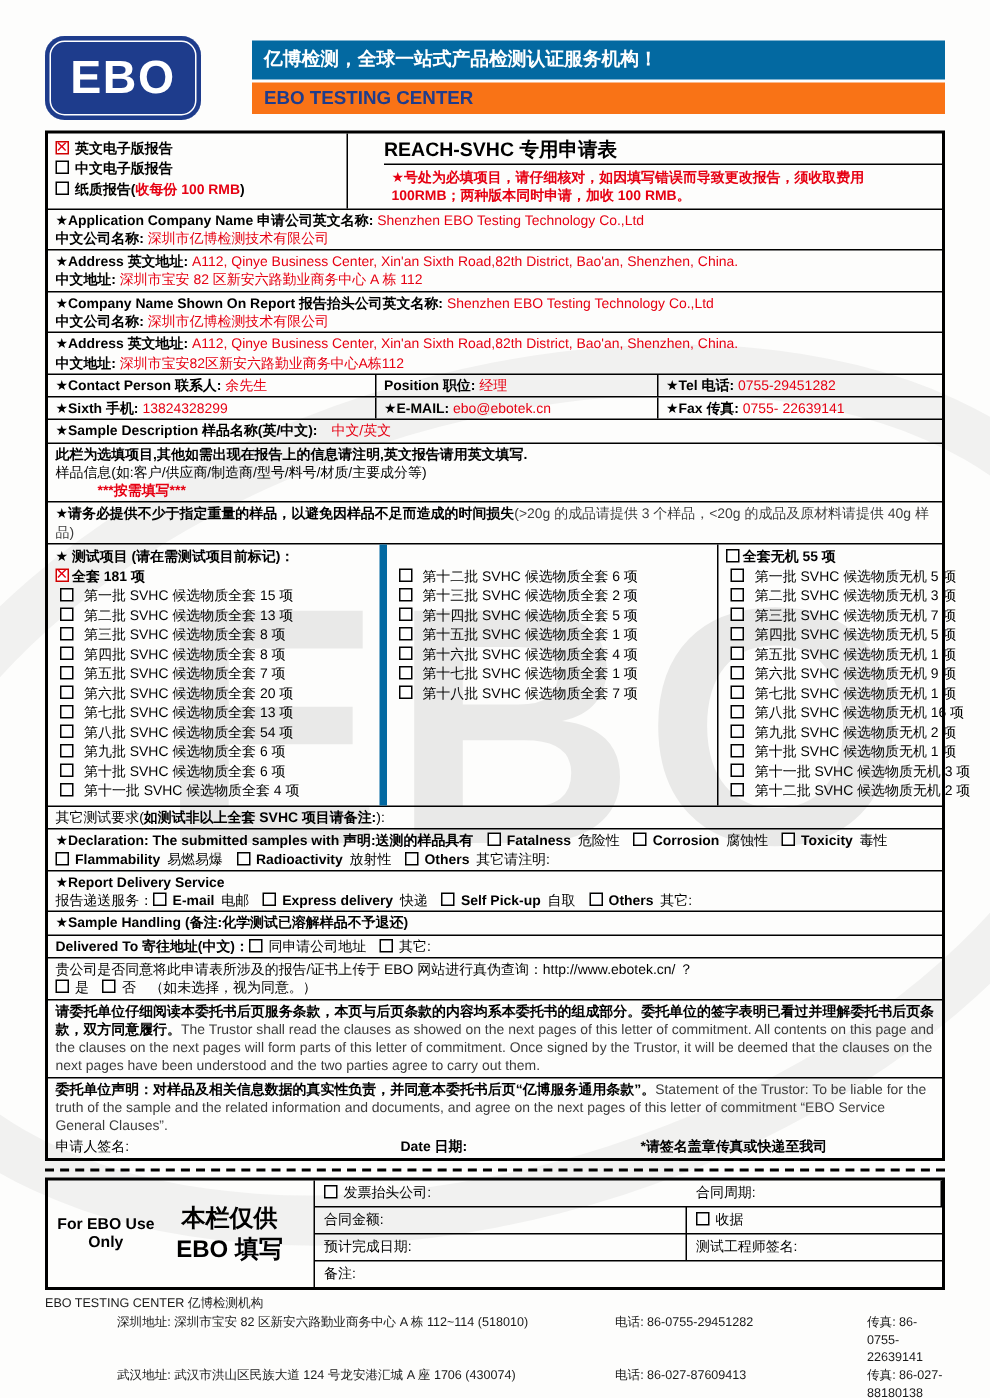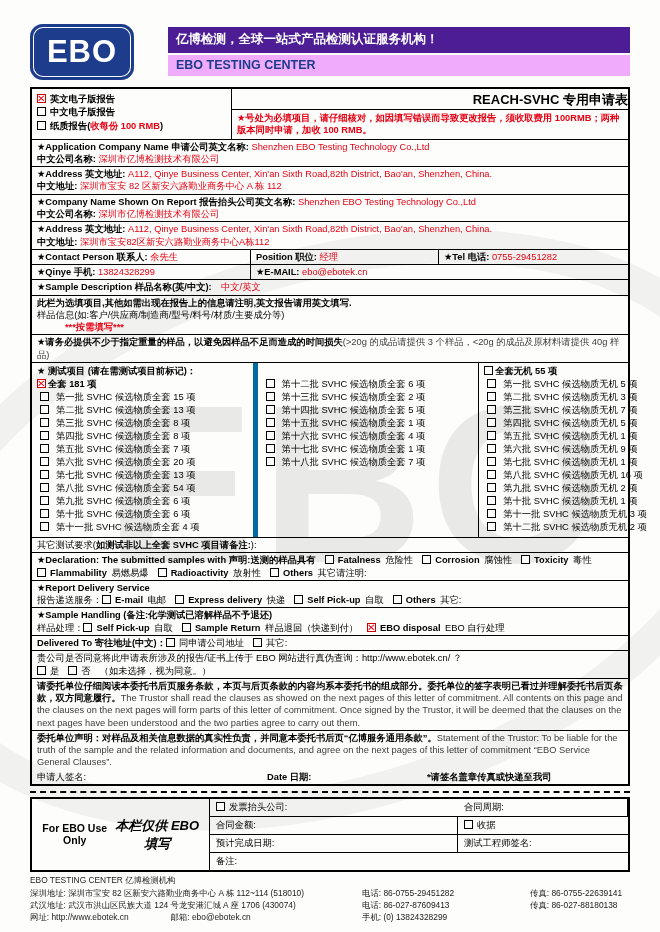--- a/index.html
+++ b/index.html
@@ -16,46 +16,46 @@
             transform:rotate(-18deg); }
 
   .content { position:absolute; left:30px; top:24px; width:600px; z-index:1; }
 
   
   .hdr { display:flex; margin-bottom:7px; }
   .logo { width:104px; height:56px; background:#1e3c8c; border-radius:13px;
           display:flex; align-items:center; justify-content:center; box-shadow:inset 0 0 0 3px #1e3c8c, inset 0 0 0 4px #ffffff; }
   .logo span { color:#fff; font-size:31px; font-weight:bold; letter-spacing:1px; }
   .banners { flex:1; margin-left:34px; padding-top:3px; }
-  .banner  { background:#4c1d95; color:#fff; font-weight:bold; font-size:12.5px; padding:4px 8px 5px; }
-  .subbanner { background:#f0abfc; color:#1e3c8c; font-weight:bold; font-size:12.5px; padding:3px 8px 4px; margin-top:2px; }
+  .banner  { background:#0369a1; color:#fff; font-weight:bold; font-size:12.5px; padding:4px 8px 5px; }
+  .subbanner { background:#f97316; color:#1e3c8c; font-weight:bold; font-size:12.5px; padding:3px 8px 4px; margin-top:2px; }
 
   
   .ftable { border:2px solid #000; font-size:9.3px; line-height:1.32; background:transparent; }
   .frow { border-top:1px solid #000; padding:1px 5px; }
-  .frow:first-child { border-top:none; }
+  .frow:first-child { border-top:none;gap:24px; }
   .fcell { padding:1px 5px; }
   .bl { font-weight:bold; }
   .rv { color:#e60012; }
   .redb { color:#e60012; font-weight:bold; }
   .gray-en { color:#3c3c3c; }
 
   
   .cb { display:inline-block; width:9px; height:9px; border:1px solid #000; background:#fff;
         vertical-align:-1px; margin-right:4px; position:relative; flex:none; }
   .cb.checked { border-color:#cf0000; }
   .cb.checked::before { content:"✕"; position:absolute; left:-1px; top:-2px; font-size:10px;
         font-weight:bold; color:#e60012; line-height:11px; }
 
   
   .row-top { display:flex; padding:0; border-top:none; }
   .ropt-cell { width:200px; border-right:1px solid #000; padding:3px 5px; }
   .ropt { font-weight:bold; margin:1px 0; white-space:nowrap; }
   .title-cell { flex:1; display:flex; flex-direction:column; }
-  .form-title { text-align:right; font-weight:bold; font-size:13px; padding:2px 0 1px; }
+  .form-title { text-align:left; font-weight:bold; font-size:13px; padding:2px 0 1px; }
   .form-note { border-top:1px solid #000; color:#e60012; font-weight:bold; padding:2px 5px; }
 
   
   .c3 { display:flex; padding:0; }
   .c3 .fcell { border-left:1px solid #000; }
   .c3 .fcell:first-child { border-left:none; }
   .cc1 { width:218px; } .cc2 { width:188px; } .cc3 { flex:1; }
 
   
   .tests { display:flex; padding:0;gap:48px; }
@@ -76,29 +76,29 @@
   .sign-a { width:230px; } .sign-b { width:160px; } .sign-c { flex:1; text-align:left; font-weight:bold; }
 
   .dashed { border-top:2px dashed #000; margin:5px 0 4px; }
 
   
   .etable { border:2px solid #000; display:grid; grid-template-columns:178px 248px 1fr; font-size:9.3px; }
   .ec { padding:2px 6px; border-top:1px solid #000; }
   .e-left { grid-row:1/5; border-top:none; border-right:1px solid #000; display:flex;
             align-items:center; justify-content:space-between; text-align:center; }
   .e-left .l1 { font-weight:bold; font-size:10.5px; }
-  .e-left .l2 { font-weight:bold; font-size:13px; margin-top:2px;font-style:italic; }
+  .e-left .l2 { font-weight:bold; font-size:16px; margin-top:2px; }
   .e-mid { border-right:1px solid #000; }
   .ec.r1 { border-top:none; }
   .e-remark { grid-column:2/4; }
 
   
   .footer { font-size:8.4px; line-height:1.42; margin-top:3px; color:#1a1a1a; }
   .f-org { margin-bottom:1px; }
-  .frow2 { display:flex; }
+  .frow2 { display:flex;margin-left:48px; }
   .fc1 { width:332px; } .fc2 { width:168px; } .fc3 { flex:1; }
 </style>
 </head>
 <body>
 
 <div class="page">
   <div class="wm">
     <div class="wm-arc"></div>
     <div class="wm-text">EBO</div>
   </div>
@@ -151,22 +151,23 @@
         <div><span class="bl">★Address 英文地址:</span> <span class="rv">A112, Qinye Business Center, Xin'an Sixth Road,82th District, Bao'an, Shenzhen, China.</span></div>
         <div><span class="bl">中文地址:</span> <span class="rv">深圳市宝安82区新安六路勤业商务中心A栋112</span></div>
       </div>
 
       <div class="frow c3">
         <div class="fcell cc1"><span class="bl">★Contact Person 联系人:</span> <span class="rv">余先生</span></div>
         <div class="fcell cc2"><span class="bl">Position 职位:</span> <span class="rv">经理</span></div>
         <div class="fcell cc3"><span class="bl">★Tel 电话:</span> <span class="rv">0755-29451282</span></div>
       </div>
       <div class="frow c3">
-        <div class="fcell cc1"><span class="bl">★Qinye 手机:</span> <span class="rv">13824328299</span></div>
+        <div class="fcell cc1"><span class="bl">★Sixth 手机:</span> <span class="rv">13824328299</span></div>
         <div class="fcell cc2"><span class="bl">★E-MAIL:</span> <span class="rv">ebo@ebotek.cn</span></div>
+        <div class="fcell cc3"><span class="bl">★Fax 传真:</span> <span class="rv">0755- 22639141</span></div>
       </div>
 
       <div class="frow">
         <span class="bl">★Sample Description 样品名称(英/中文):</span>　<span class="rv">中文/英文</span>
       </div>
 
       <div class="frow">
         <div class="bl">此栏为选填项目,其他如需出现在报告上的信息请注明,英文报告请用英文填写.</div>
         <div>样品信息(如:客户/供应商/制造商/型号/料号/材质/主要成分等)</div>
         <div class="redb" style="padding-left:28px;">***按需填写***</div>
@@ -243,23 +244,20 @@
 
       <div class="frow">
         <div class="bl">★Report Delivery Service</div>
         <div>
           <span>报告递送服务：</span><span class="optwrap"><span class="opt"><span class="cb"></span><b>E-mail</b><span> 电邮</span></span><span class="opt"><span class="cb"></span><b>Express delivery</b><span> 快递</span></span><span class="opt"><span class="cb"></span><b>Self Pick-up</b><span> 自取</span></span><span class="opt"><span class="cb"></span><b>Others</b><span> 其它:</span></span></span>
         </div>
       </div>
 
       <div class="frow">
         <div class="bl">★Sample Handling (备注:化学测试已溶解样品不予退还)</div>
-        <div>
-          <span>样品处理：</span><span class="optwrap"><span class="opt"><span class="cb"></span><b>Self Pick-up</b><span> 自取</span></span><span class="opt"><span class="cb"></span><b>Sample Return</b><span> 样品退回（快递到付）</span></span><span class="opt"><span class="cb checked"></span><b>EBO disposal</b><span> EBO 自行处理</span></span></span>
-        </div>
       </div>
 
       <div class="frow">
         <span class="bl">Delivered To 寄往地址(中文)：</span><span class="optwrap"><span class="opt"><span class="cb"></span><span>同申请公司地址</span></span><span class="opt"><span class="cb"></span><span>其它:</span></span></span>
       </div>
 
       <div class="frow">
         <div>贵公司是否同意将此申请表所涉及的报告/证书上传于 EBO 网站进行真伪查询：http://www.ebotek.cn/ ？</div>
         <div>
           <span class="optwrap"><span class="opt"><span class="cb"></span><span>是</span></span><span class="opt"><span class="cb"></span><span>否</span></span></span><span>（如未选择，视为同意。）</span>

